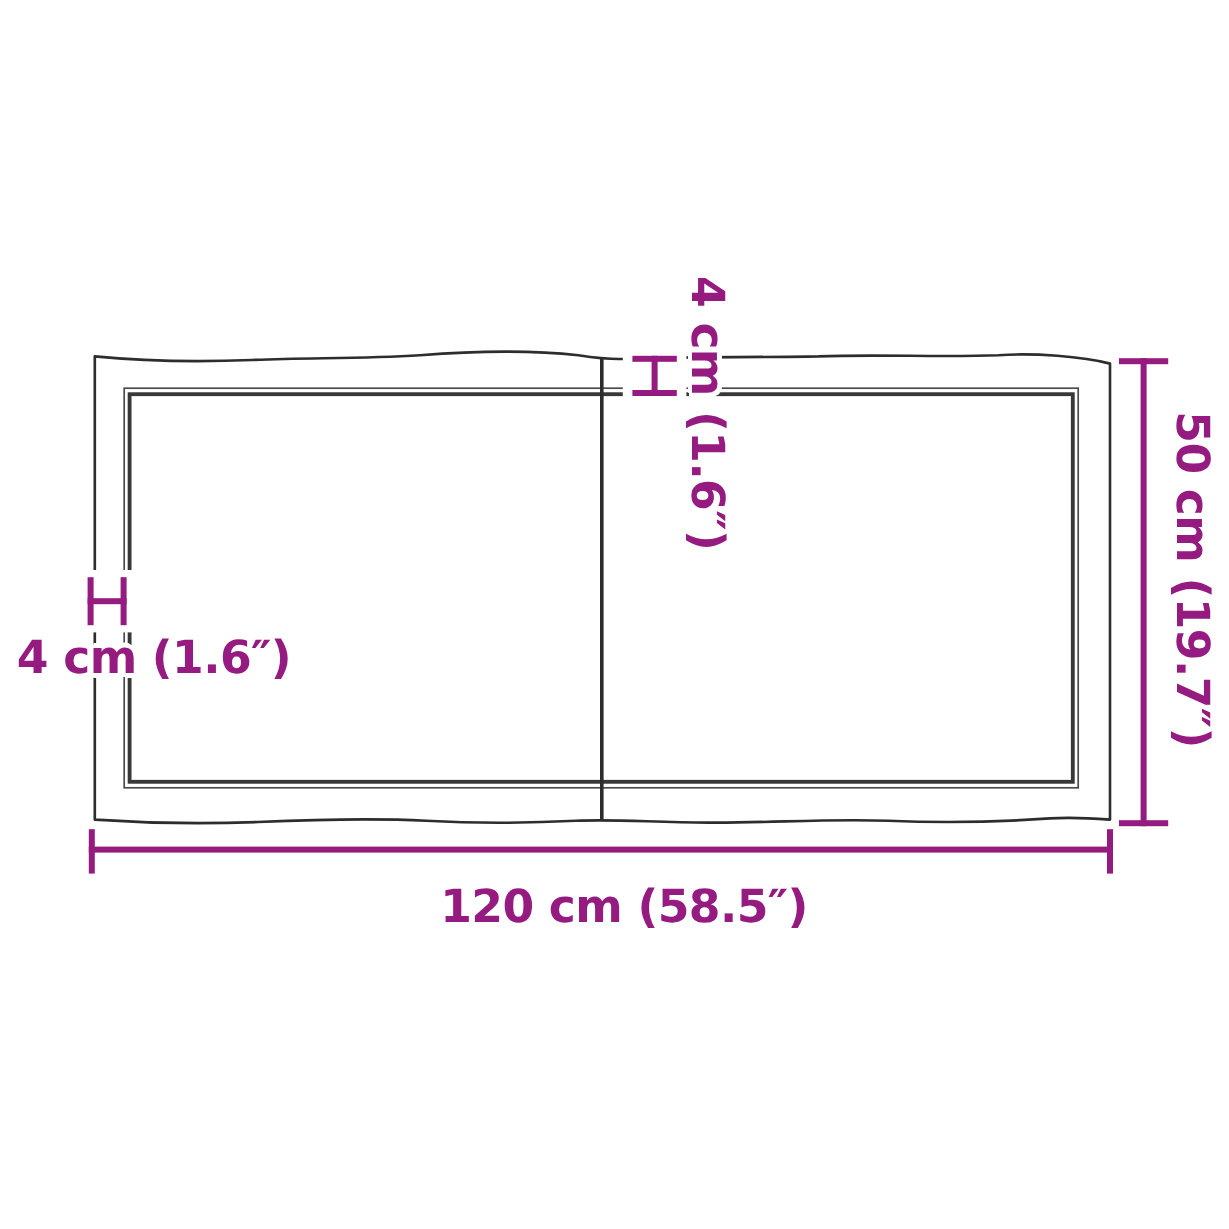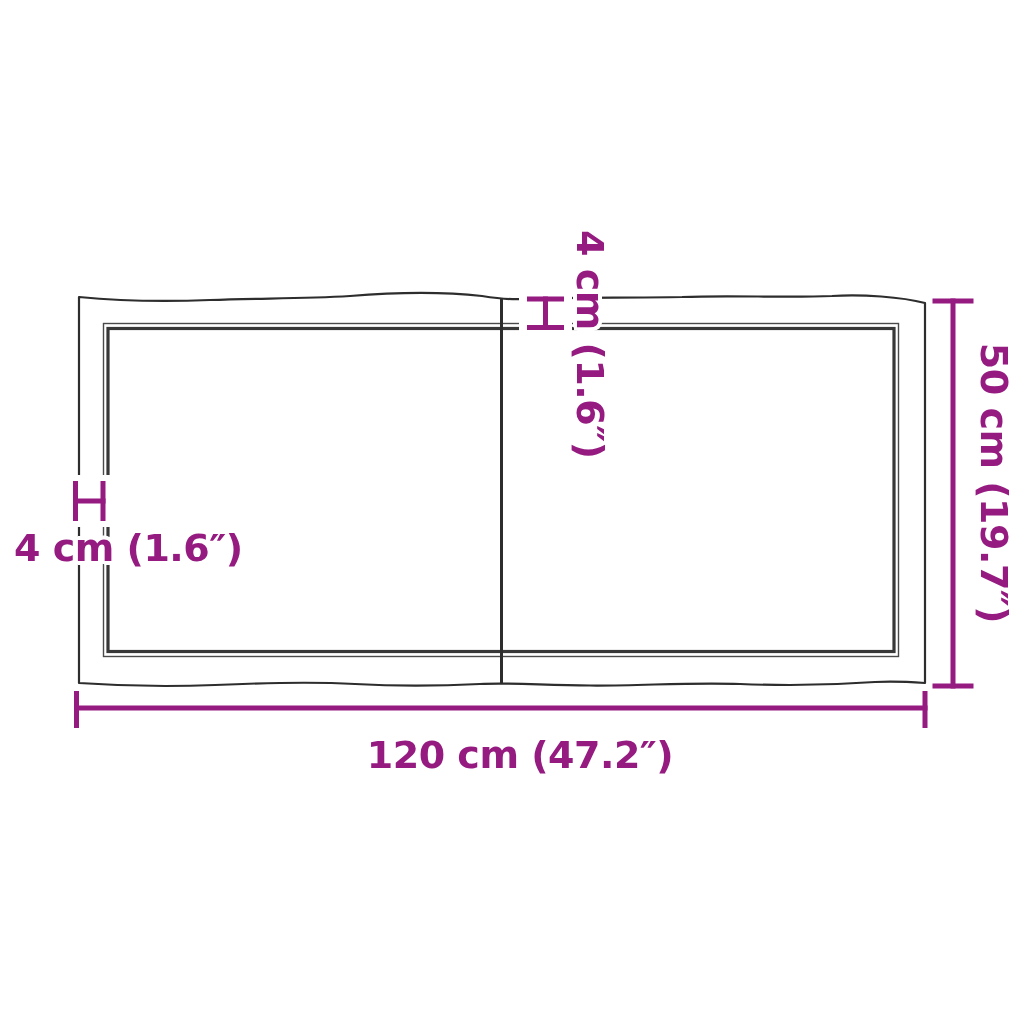--- a/index.html
+++ b/index.html
@@ -89,20 +89,20 @@
       <rect class="accent" x="932.5" y="683.5" width="41" height="5"></rect>
     </g>
 
     <g>
       <rect class="accent" x="74" y="691" width="5" height="37"></rect>
       <rect class="accent" x="74" y="705.5" width="853.5" height="5"></rect>
       <rect class="accent" x="922.5" y="691" width="5" height="37"></rect>
     </g>
   </svg>
 
-  <div class="dim-label" id="label-width">120 cm (47.2″)</div>
+  <div class="dim-label" id="label-width">120 cm (58.5″)</div>
 
   <div class="dim-label rot90" id="label-height">50 cm (19.7″)</div>
 
   <div class="dim-label" id="label-edge-left">4 cm (1.6″)</div>
 
   <div class="dim-label rot90" id="label-edge-top">4 cm (1.6″)</div>
 </div>
 
 </body></html>

